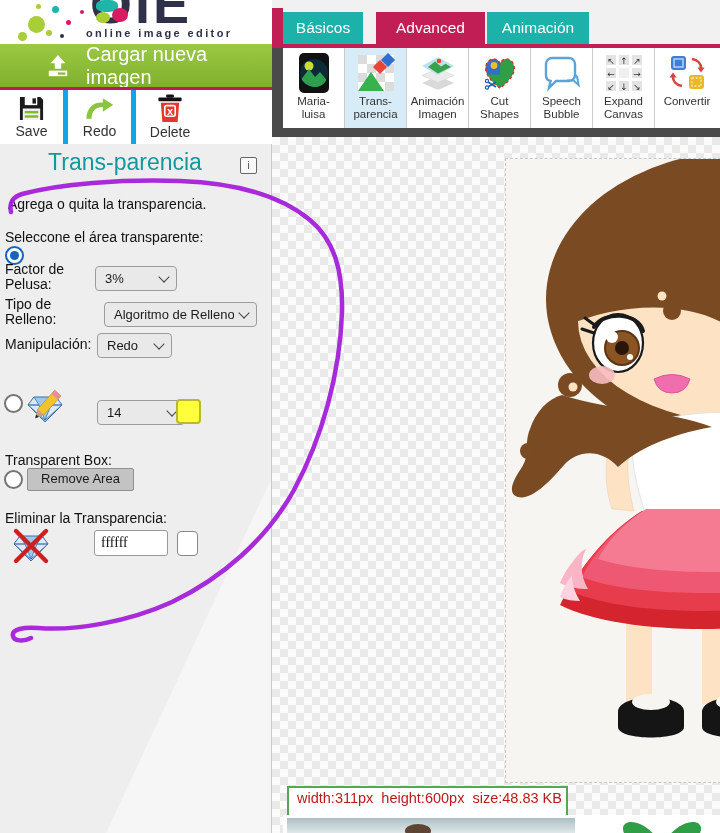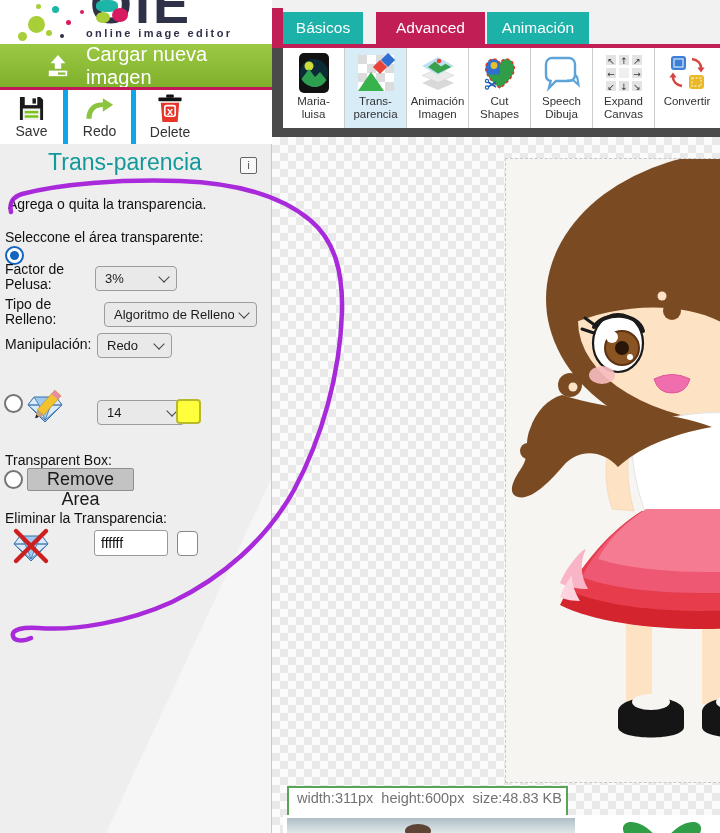--- a/index.html
+++ b/index.html
@@ -35,25 +35,25 @@
                    border-radius:50%;background:#1565c0;}
   .radio.off{border:2px solid #757575;}
   .sel{position:absolute;background:#e9e9e9;border:1px solid #9c9c9c;border-radius:4px;
        display:flex;align-items:center;justify-content:space-between;box-sizing:border-box;
        padding:0 8px 0 9px;font-size:13px;color:#1a1a1a;cursor:pointer;height:25px;}
   .chev{width:7px;height:7px;border-right:1.8px solid #444;border-bottom:1.8px solid #444;
         transform:rotate(45deg);margin-top:-4px;flex:none;margin-left:6px;}
   #line-color-swatch{left:176px;top:255px;width:25px;height:25px;border:2px solid #b9b92e;
                      border-radius:4px;box-sizing:border-box;cursor:pointer;}
   #remove-area-btn{left:27px;top:324px;width:105px;height:21px;background:#c3c3c3;
-                   border:1px solid #8f8f8f;border-radius:2px;font-size:18px;color:#1a1a1a;
+                   border:1px solid #8f8f8f;border-radius:2px;font-size:13px;color:#1a1a1a;
                    text-align:center;line-height:20px;cursor:pointer;}
   #hex-input{left:94px;top:386px;width:74px;height:26px;border:1px solid #999;border-radius:3px;
              box-sizing:border-box;font-size:14px;padding:0 6px;color:#111;background:#fff;
-             font-family:Liberation Sans, sans-serif;}
+             font-family:Liberation Serif, serif;}
   #hex-swatch{left:177px;top:387px;width:21px;height:25px;border:1px solid #888;border-radius:4px;
               background:#fff;box-sizing:border-box;cursor:pointer;}
   
   #topbar-right{left:272px;top:0;width:448px;height:48px;background:#f1f1f1;}
   #magenta-strip{left:272px;top:8px;width:11px;height:36px;background:#c21e56;}
   .tab{position:absolute;top:12px;height:32px;color:#fff;font-size:15.5px;display:flex;
        align-items:center;justify-content:center;cursor:pointer;}
   .tab.teal{background:#1cb2a9;}
   .tab.active{background:#c21e56;}
   #tab-underline{left:272px;top:44px;width:448px;height:4px;background:#c21e56;}
@@ -66,21 +66,21 @@
   .tile .ticon{height:44px;display:flex;align-items:center;}
   #dark-band{left:272px;top:128px;width:448px;height:9px;background:#4a4a4a;}
   #dark-strip{left:272px;top:48px;width:11px;height:80px;background:#4a4a4a;}
   
   #canvas{left:272px;top:137px;width:448px;height:696px;
     background:conic-gradient(#e9e9e9 90deg,#fbfbfb 90deg 180deg,#e9e9e9 180deg 270deg,#fbfbfb 270deg);
     background-size:16px 16px;}
   #image-area{left:505px;top:158px;width:216px;height:625px;background:#f6f5f2;
               border:1px dashed #c8c8c8;box-sizing:border-box;overflow:hidden;cursor:crosshair;}
   #status-box{left:287px;top:786px;width:281px;height:31px;background:#fff;border:2px solid #58a558;
-              box-sizing:border-box;font-size:14.5px;color:#737373;line-height:21px;
+              box-sizing:border-box;font-size:14.5px;color:#b91c1c;line-height:21px;
               padding-left:8px;white-space:pre;}
   #bottom-strip{left:283px;top:815px;width:437px;height:18px;background:#fff;}
   #thumb-photo{left:287px;top:818px;width:288px;height:15px;overflow:hidden;cursor:pointer;
                background:linear-gradient(#aebfc7,#dfe7e9);}
   #thumb-photo .head{position:absolute;left:118px;top:6px;width:26px;height:14px;
                      border-radius:50%;background:#5d4434;}
   #thumb-butterfly{left:620px;top:816px;width:84px;height:17px;overflow:hidden;cursor:pointer;}
   
   #annotation{left:0;top:0;width:720px;height:833px;pointer-events:none;z-index:50;}
 </style>
@@ -287,21 +287,21 @@
       </span>
       <span class="tl"><span>Cut</span><br><span>Shapes</span></span>
     </div>
     <div class="tile">
       <span class="ticon">
         <svg width="40" height="40" viewBox="0 0 40 40">
           <path d="M10 5 h17 a6 6 0 0 1 6 6 v11 a6 6 0 0 1 -6 6 h-13 l-7 7 l1.6-7 a6 6 0 0 1 -4.6 -6 v-11 a6 6 0 0 1 6 -6 Z" fill="none" stroke="#5ba3d9" stroke-width="2.4"></path>
           <path d="M33 15 v7 a5 5 0 0 1 2.6 4.4 l1 5.6 l-5 -4.5 h-6.6" fill="none" stroke="#5ba3d9" stroke-width="2"></path>
         </svg>
       </span>
-      <span class="tl"><span>Speech</span><br><span>Dibuja</span></span>
+      <span class="tl"><span>Speech</span><br><span>Bubble</span></span>
     </div>
     <div class="tile">
       <span class="ticon">
         <svg width="40" height="40" viewBox="0 0 40 40">
           <g fill="#e3e3e3">
             <rect x="2" y="2" width="10" height="10"></rect>
               <rect x="15" y="2" width="10" height="10"></rect>
               <rect x="28" y="2" width="10" height="10"></rect>
             <rect x="2" y="15" width="10" height="10"></rect>
               <rect x="15" y="15" width="10" height="10" fill="#efefef"></rect>

